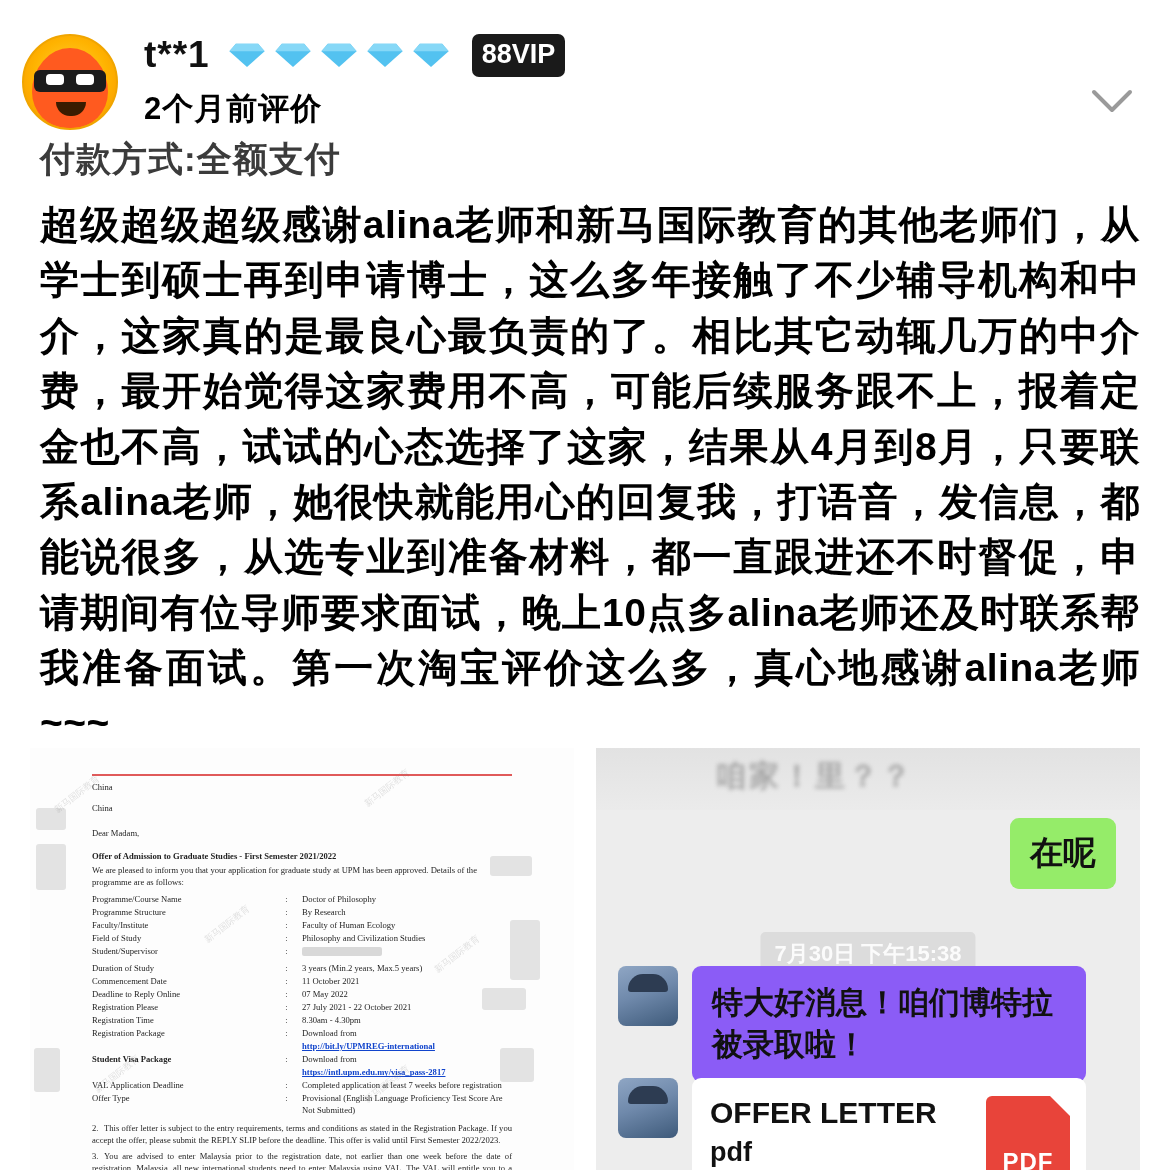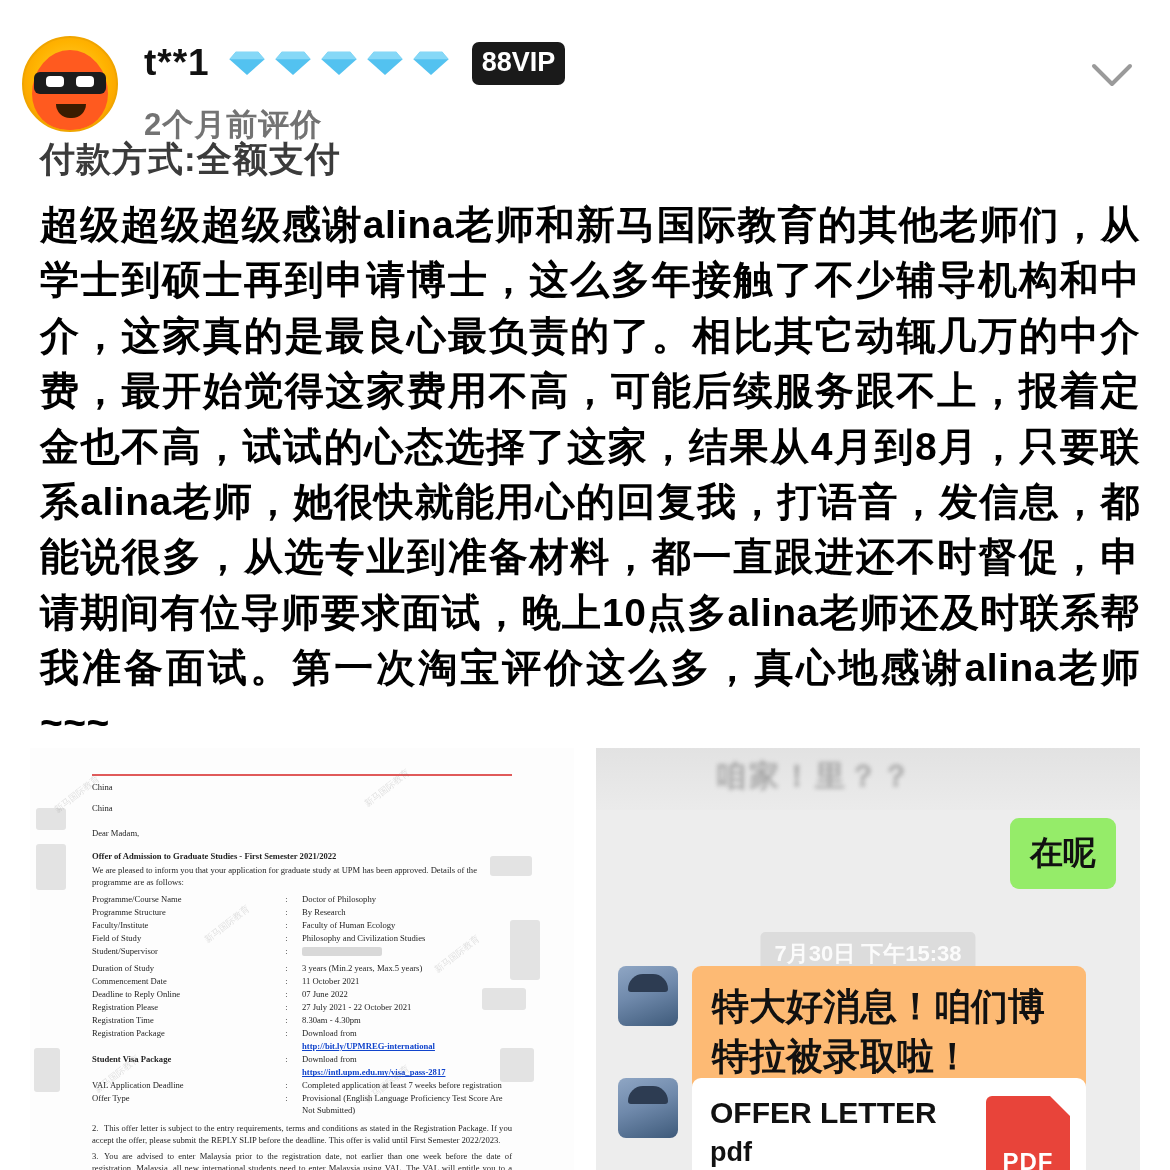--- a/index.html
+++ b/index.html
@@ -13,22 +13,22 @@
   .page {
     position: relative;
     width: 1170px;
     height: 1170px;
     background: #fff;
   }
 
   
   .review-header {
     display: flex;
-    align-items: flex-start;
-    padding: 36px 22px 0 22px;
+    align-items: flex-end;
+    padding: 11px 22px 0 22px;
     height: 130px;
   }
   .avatar {
     width: 96px; height: 96px;
     border-radius: 50%;
     background: radial-gradient(circle at 50% 45%, #ffd23a 0%, #ffb300 55%, #f59000 100%);
     position: relative;
     flex: 0 0 auto;
     overflow: hidden;
     border: 2px solid #f0a500;
@@ -99,22 +99,22 @@
     font-size: 27px;
     font-weight: bold;
     line-height: 1;
     padding: 7px 10px 9px 10px;
     border-radius: 7px;
     letter-spacing: 0px;
     white-space: nowrap;
   }
   .time-row {
     font-size: 31px;
-    color: #737373;
-    margin-top: 14px;
+    color: #000000;
+    margin-top: 6px;
     font-weight: bold;
     letter-spacing: 1px;
   }
   .chevron {
     width: 60px; height: 60px;
     flex: 0 0 auto;
     margin-top: 8px;
     margin-right: 6px;
   }
 
@@ -266,24 +266,24 @@
   }
   .av-them:after {
     content: "";
     position: absolute;
     left: 10px; top: 8px;
     width: 40px; height: 18px;
     background: #2d3c52;
     border-radius: 20px 20px 4px 4px;
   }
   .bub-them {
-    background: #fdba74;
+    background: #8b5cf6;
     border-radius: 9px;
     padding: 16px 20px;
-    font-size: 37px;
+    font-size: 31px;
     line-height: 1.36;
     color: #111;
     font-weight: bold;
     max-width: 100%;
   }
   .file-card {
     background: #ffffff;
     border-radius: 9px;
     padding: 16px 18px 14px 18px;
     width: 100%;
@@ -441,21 +441,21 @@
             <td>3 years (Min.2 years, Max.5 years)</td>
           </tr>
           <tr>
             <td class="k">Commencement Date</td>
             <td class="c">:</td>
             <td>11 October 2021</td>
           </tr>
           <tr>
             <td class="k">Deadline to Reply Online</td>
             <td class="c">:</td>
-            <td>07 June 2022</td>
+            <td>07 May 2022</td>
           </tr>
           <tr>
             <td class="k">Registration Please</td>
             <td class="c">:</td>
             <td>27 July 2021 - 22 October 2021</td>
           </tr>
           <tr>
             <td class="k">Registration Time</td>
             <td class="c">:</td>
             <td>8.30am - 4.30pm</td>

